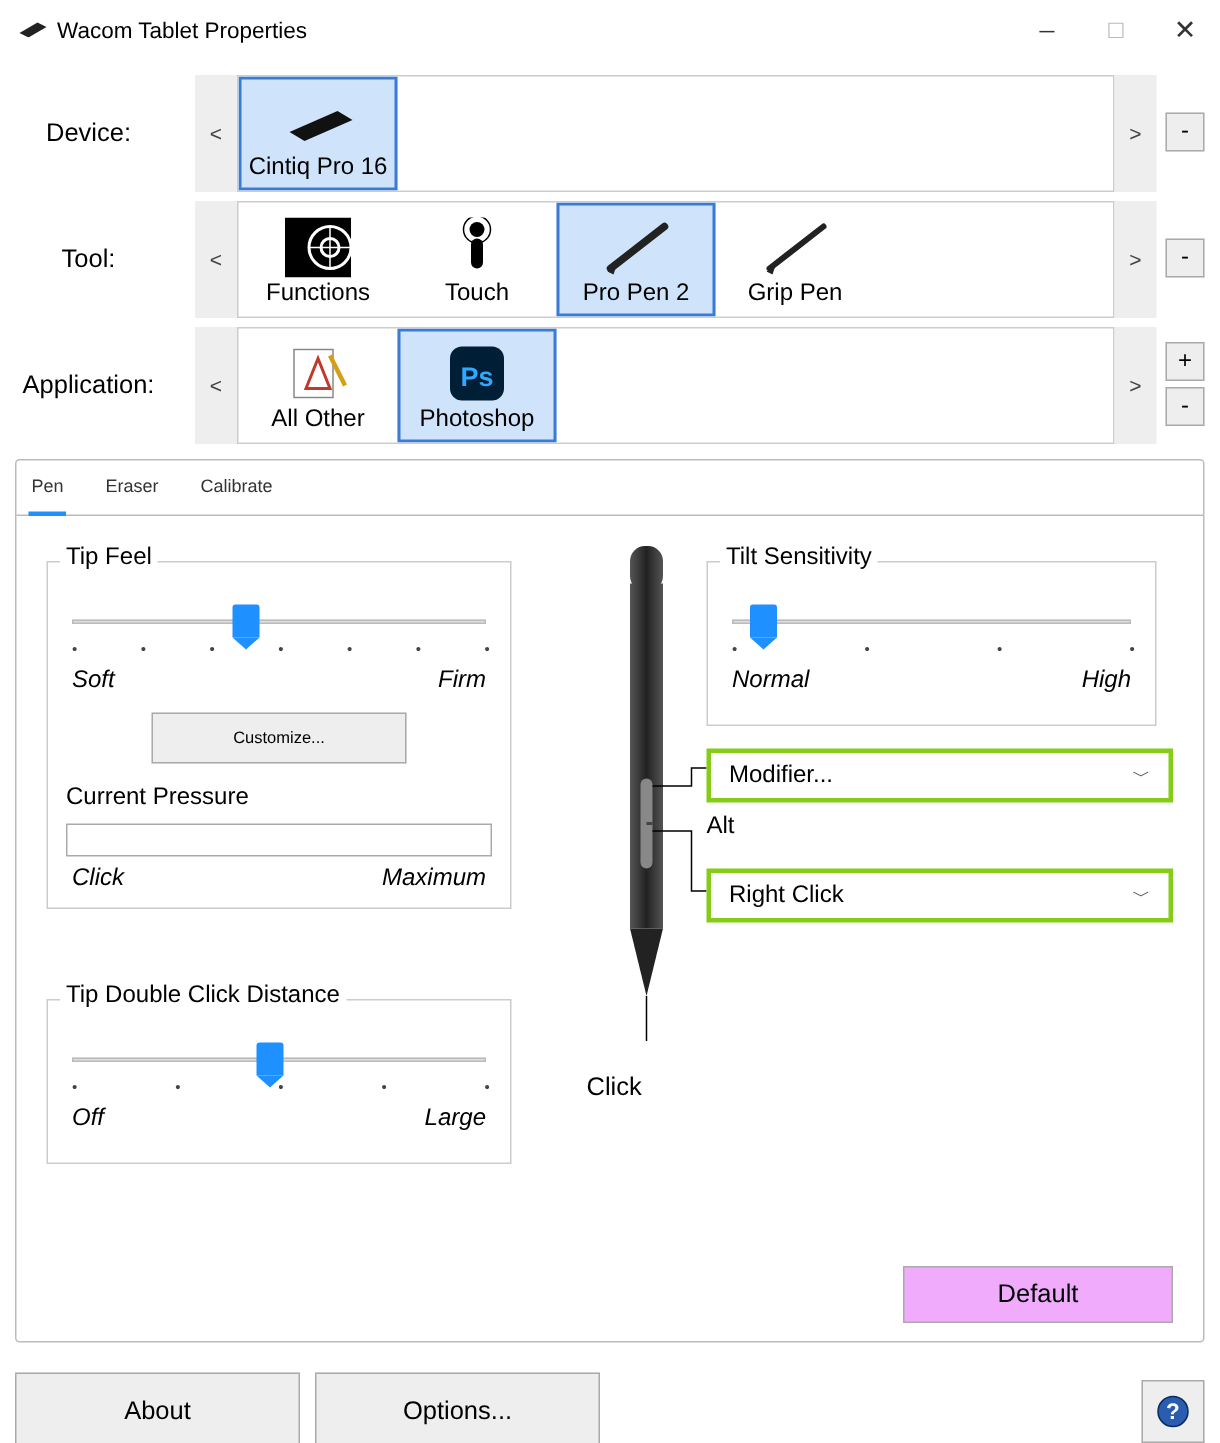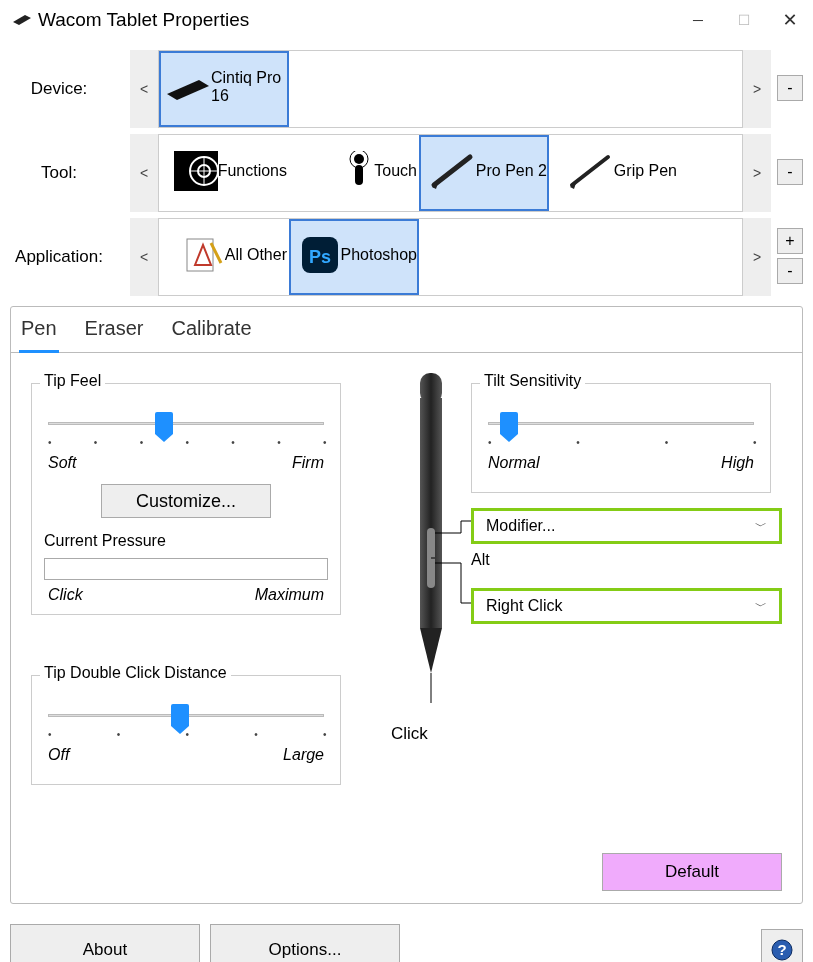--- a/index.html
+++ b/index.html
@@ -1,51 +1,51 @@
 <!DOCTYPE html>
 <html><head>
 <meta charset="utf-8">
 <style>
   * { box-sizing: border-box; font-family: "Segoe UI", Arial, sans-serif; }
   body { margin:0; background:#fff; color:#000; width:813px; }
   
   .titlebar { display:flex; align-items:center; height:40px; padding:0 0 0 10px; }
-  .titlebar .title { font-size:19px; margin-left:6px; flex:1; }
+  .titlebar .title { font-size:15px; margin-left:6px; flex:1; }
   .winbtn { width:46px; height:40px; display:flex; align-items:center; justify-content:center; font-size:14px; color:#333; }
   .winbtn.maxi { color:#bbb; }
   .winbtn.close { font-size:18px; }
   
   .selectors { padding:10px 10px 0 10px; }
   .selrow { display:flex; align-items:center; margin-bottom:6px; }
   .selrow .label { width:120px; text-align:center; font-size:17px; padding-right:22px; }
   .arrowbtn { width:28px; height:78px; background:#eee; border:none; display:flex; align-items:center; justify-content:center; font-size:14px; color:#444; }
   .items { flex:1; height:78px; border:1px solid #ccc; display:flex; align-items:stretch; background:#fff; overflow:hidden; }
-  .item { width:130px; display:flex; flex-direction:row; align-items:center; justify-content:flex-end; padding-bottom:4px; font-size:16px; border:2px solid transparent; }
+  .item { width:106px; display:flex; flex-direction:column; align-items:center; justify-content:flex-end; padding-bottom:4px; font-size:16px; border:2px solid transparent; }
   .item.selected { border:2px solid #3b7bd6; background:#cfe3fa; }
   .item .ic { height:44px; display:flex; align-items:center; justify-content:center; }
   .sidebtns { display:flex; flex-direction:column; align-items:center; justify-content:flex-end; margin-left:6px; gap:4px; padding-bottom:2px;}
   .sqbtn { width:26px; height:26px; border:1px solid #aaa; background:#eee; font-size:16px; display:flex; align-items:center; justify-content:center; }
   
   .panel { margin:10px; border:1px solid #bbb; border-radius:3px; padding:0; }
   .tabs { border-bottom:1px solid #bbb; display:flex; padding:6px 8px 0 8px; gap:24px; }
-  .tab { font-size:20px; padding:4px 2px 10px 2px; color:#333; cursor:pointer; }
+  .tab { font-size:12px; padding:4px 2px 10px 2px; color:#333; cursor:pointer; }
   .tab.active { border-bottom:3px solid #1e90ff; margin-bottom:-1px; }
   .content { position:relative; padding:20px 20px 16px 20px; min-height:500px; }
   
   .grp { position:absolute; border:1px solid #ccc; padding-top:8px; }
   .grp .legend { position:absolute; top:-12px; left:8px; background:#fff; padding:0 4px; font-size:16px; }
   .slider { position:relative; height:36px; margin:20px 16px 0 16px; }
   .track { position:absolute; top:10px; left:0; right:0; height:3px; background:#ddd; border:1px solid #bbb; }
   .ticks { position:absolute; top:20px; left:0; right:0; display:flex; justify-content:space-between; }
   .tick { width:1px; height:0; }
   .tick::after { content:"•"; font-size:10px; color:#444; }
   .thumb { position:absolute; top:0px; width:18px; height:22px; background:#1e90ff; border-radius:2px 2px 0 0; }
   .thumb::after { content:""; position:absolute; bottom:-8px; left:0; border-left:9px solid transparent; border-right:9px solid transparent; border-top:8px solid #1e90ff; }
   .edgelabels { display:flex; justify-content:space-between; margin:6px 16px 0 16px; font-size:16px;font-style:italic; }
-  .btn-cust { margin:12px auto 0; display:block; width:170px; height:34px; border:1px solid #aaa; background:#eee; font-size:18px; }
+  .btn-cust { margin:12px auto 0; display:block; width:170px; height:34px; border:1px solid #aaa; background:#eee; font-size:11px; }
   .pressbar { margin:8px 12px 6px 12px; height:22px; border:1px solid #aaa; background:#fff; }
   
   .pen-svg { position:absolute; left:395px; top:20px; }
   .pen-click-label { position:absolute; left:380px; top:371px; font-size:17px; }
   
   .dd { position:absolute; left:460px; right:20px; height:36px; border:3px solid #84cc16; background:#fff; display:flex; align-items:center; padding:0 12px; font-size:16px; }
   .dd .chev { margin-left:auto; color:#555; font-size:12px; }
   .dd-sub { position:absolute; left:460px; font-size:16px; }
   
   .default-wrap { display:flex; justify-content:flex-end; padding:0 20px 12px; }

